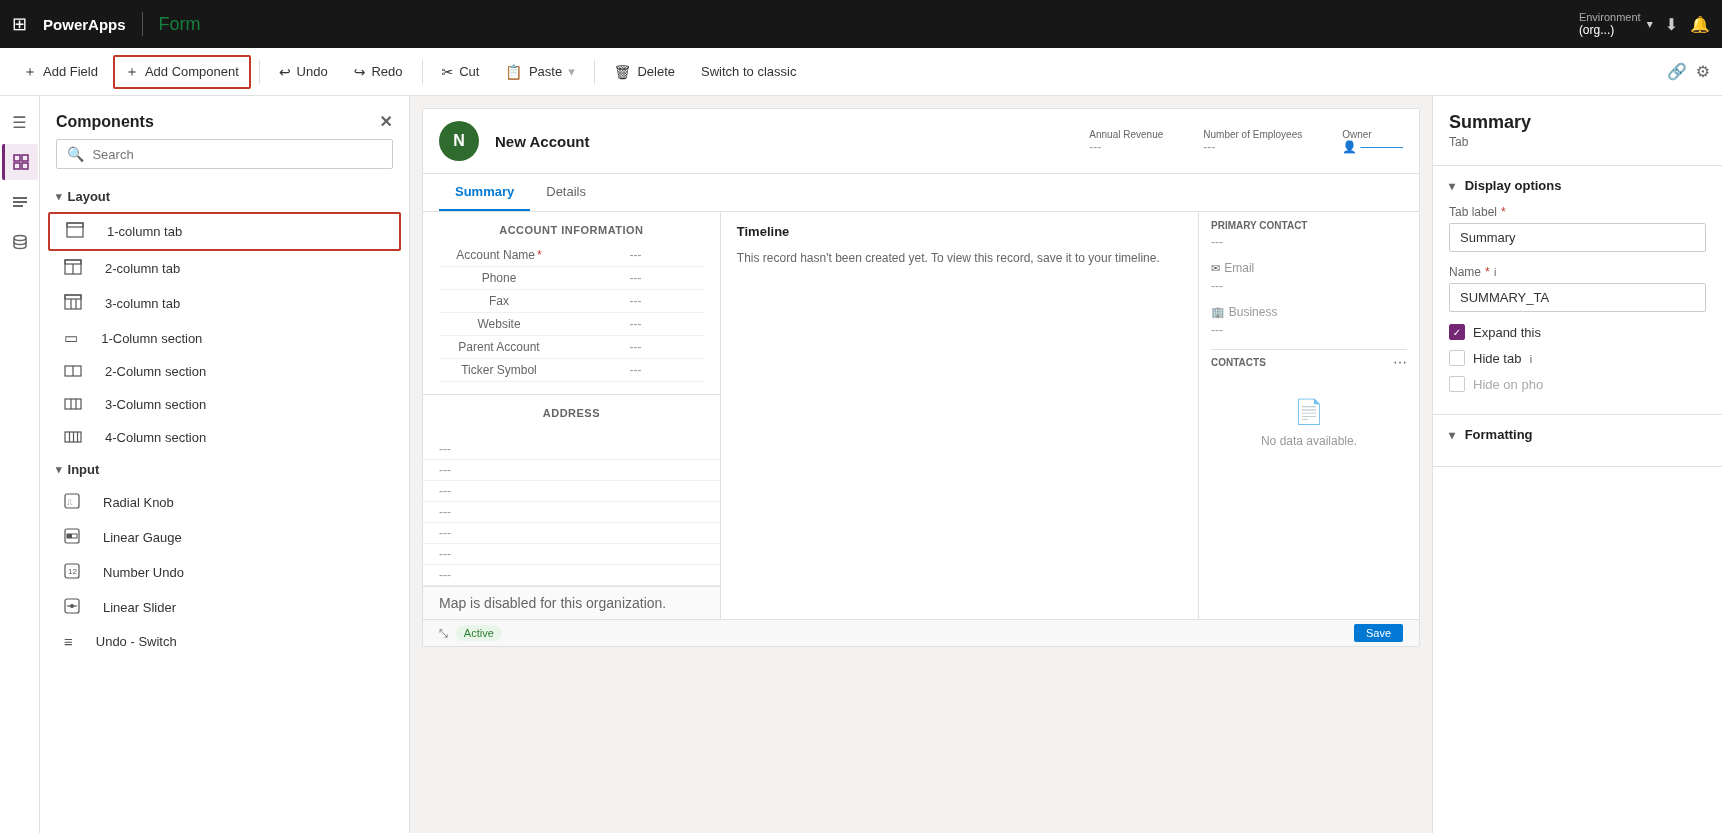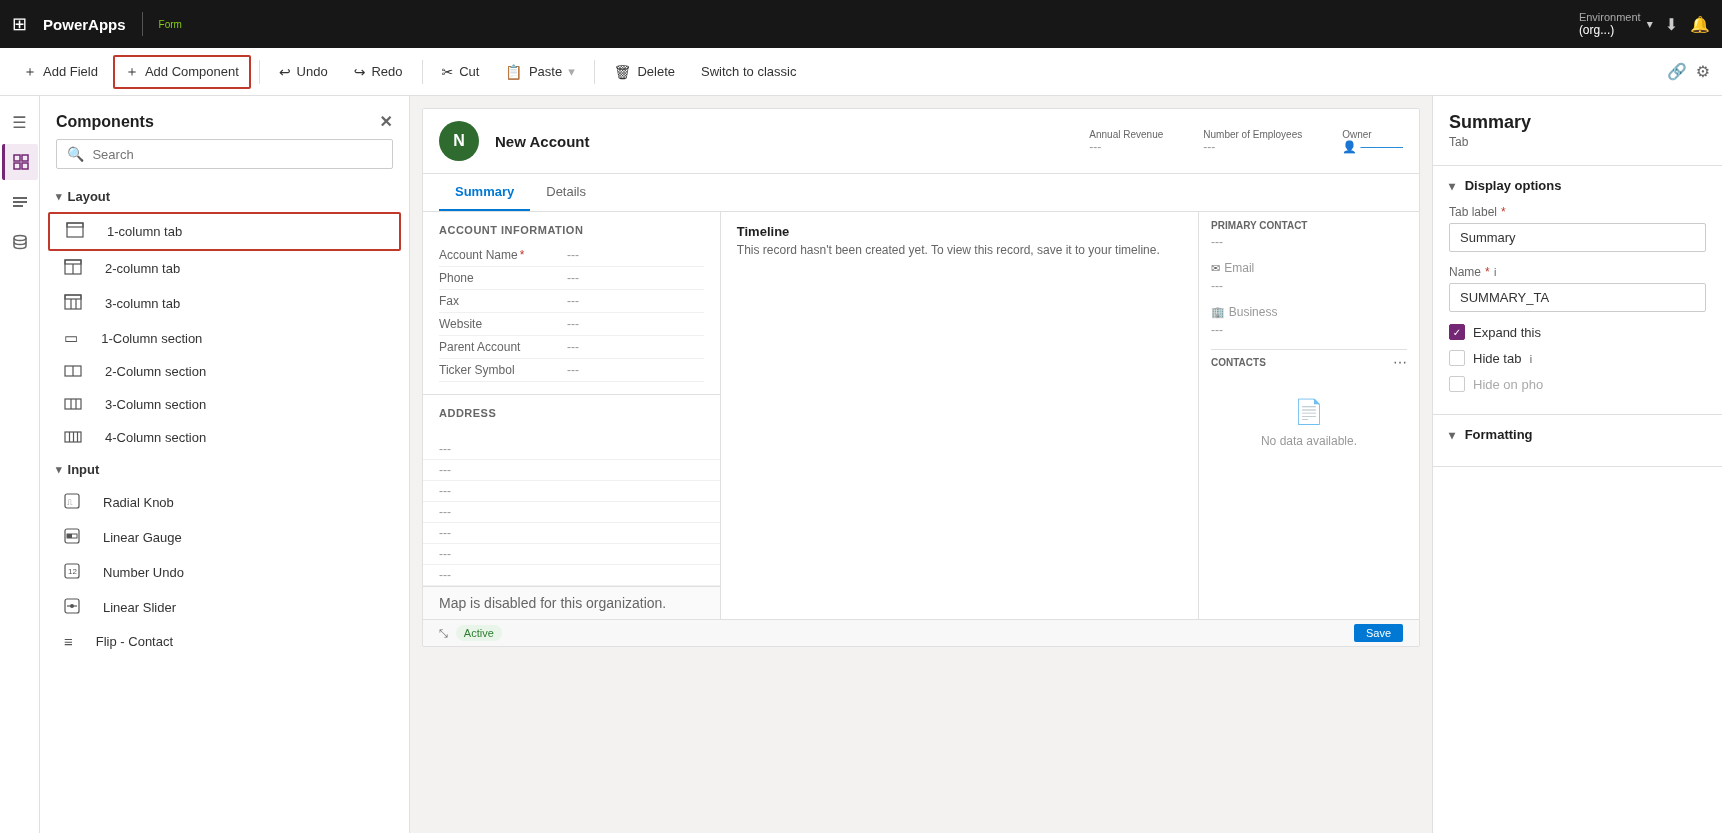--- a/index.html
+++ b/index.html
@@ -7,21 +7,21 @@
 
     
     .top-bar {
       display: flex; align-items: center;
       background: #1a1a2e; height: 48px; padding: 0 12px; gap: 16px;
       background: #171717;
     }
     .top-bar-waffle { color: #fff; font-size: 18px; cursor: pointer; }
     .top-bar-logo { color: #fff; font-weight: 600; font-size: 15px; }
     .top-bar-divider { width: 1px; height: 24px; background: #555; }
-    .top-bar-form { color: #84cc16; font-size: 10px; text-align: center; }
+    .top-bar-form { color: #15803d; font-size: 18px; text-align: center; }
     .top-bar-right { margin-left: auto; display: flex; align-items: center; gap: 12px; }
     .env-selector { display: flex; align-items: center; gap: 6px; color: #ccc; font-size: 12px; cursor: pointer; }
     .env-label { color: #aaa; font-size: 11px; }
     .env-name { color: #fff; font-size: 12px; }
     .top-bar-icon { color: #ccc; font-size: 16px; cursor: pointer; }
 
     
     .toolbar {
       display: flex; align-items: center;
       background: #fff; height: 48px; padding: 0 12px; gap: 4px;
@@ -117,30 +117,30 @@
     .form-tabs { display: flex; gap: 0; padding: 0 16px; border-bottom: 1px solid #e0e0e0; background: #fff; }
     .form-tab {
       padding: 10px 16px; cursor: pointer; font-size: 13px; color: #666; border-bottom: 2px solid transparent;
     }
     .form-tab.active { color: #0078d4; border-bottom: 2px solid #0078d4; font-weight: 600; }
 
     .form-body { display: flex; gap: 0; padding: 0; }
 
     
     .form-left { flex: 1; border-right: 1px solid #e0e0e0; }
-    .form-section { padding: 12px 16px; }
+    .form-section { padding: 12px 16px; text-align: center; }
     .form-section-title { font-size: 11px; font-weight: 600; color: #666; text-transform: uppercase; letter-spacing: 0.5px; margin-bottom: 8px; }
     .form-field-row { display: flex; align-items: center; padding: 4px 0; border-bottom: 1px solid #f0f0f0; gap: 8px; }
     .form-field-label { width: 120px; font-size: 12px; color: #666; }
     .form-field-value { flex: 1; font-size: 12px; color: #999; }
     .required-asterisk { color: #c0392b; margin-left: 2px; }
 
     
     .form-middle { flex: 1.5; border-right: 1px solid #e0e0e0; padding: 12px 16px; }
-    .timeline-title { font-size: 13px; font-weight: 600; color: #1f1f1f; margin-bottom: 4px; }
+    .timeline-title { font-size: 13px; font-weight: 600; color: #1f1f1f; margin-bottom: 12px; }
     .timeline-msg { font-size: 12px; color: #666; }
 
     
     .form-right { width: 220px; padding: 8px 12px; }
     .contact-section { margin-bottom: 12px; }
     .contact-label { font-size: 10px; color: #666; text-transform: uppercase; font-weight: 600; }
     .contact-item { display: flex; align-items: center; gap: 4px; font-size: 12px; color: #999; margin-top: 4px; }
     .contact-icon { font-size: 11px; color: #666; }
     .contacts-section-header { display: flex; align-items: center; justify-content: space-between; padding: 4px 0; border-top: 1px solid #e0e0e0; }
     .contacts-title { font-size: 10px; font-weight: 600; color: #666; text-transform: uppercase; }
@@ -403,21 +403,21 @@
           <svg width="16" height="16" viewBox="0 0 16 16">
             <rect x="1" y="1" width="14" height="14" rx="2" stroke="#555" stroke-width="1.2" fill="none"></rect>
             <line x1="3" y1="8" x2="13" y2="8" stroke="#555" stroke-width="1.2"></line>
             <circle cx="8" cy="8" r="2" fill="#555"></circle>
           </svg>
         </span>
         <span>Linear Slider</span>
       </div>
       <div class="component-item">
         <span class="component-item-icon">≡</span>
-        <span>Flip - Contact</span>
+        <span>Undo - Switch</span>
       </div>
     </div>
   </div>
 
   <div class="form-canvas">
     <div class="form-card">
 
       <div class="form-header">
         <div class="account-avatar">N</div>
         <div class="account-info">

